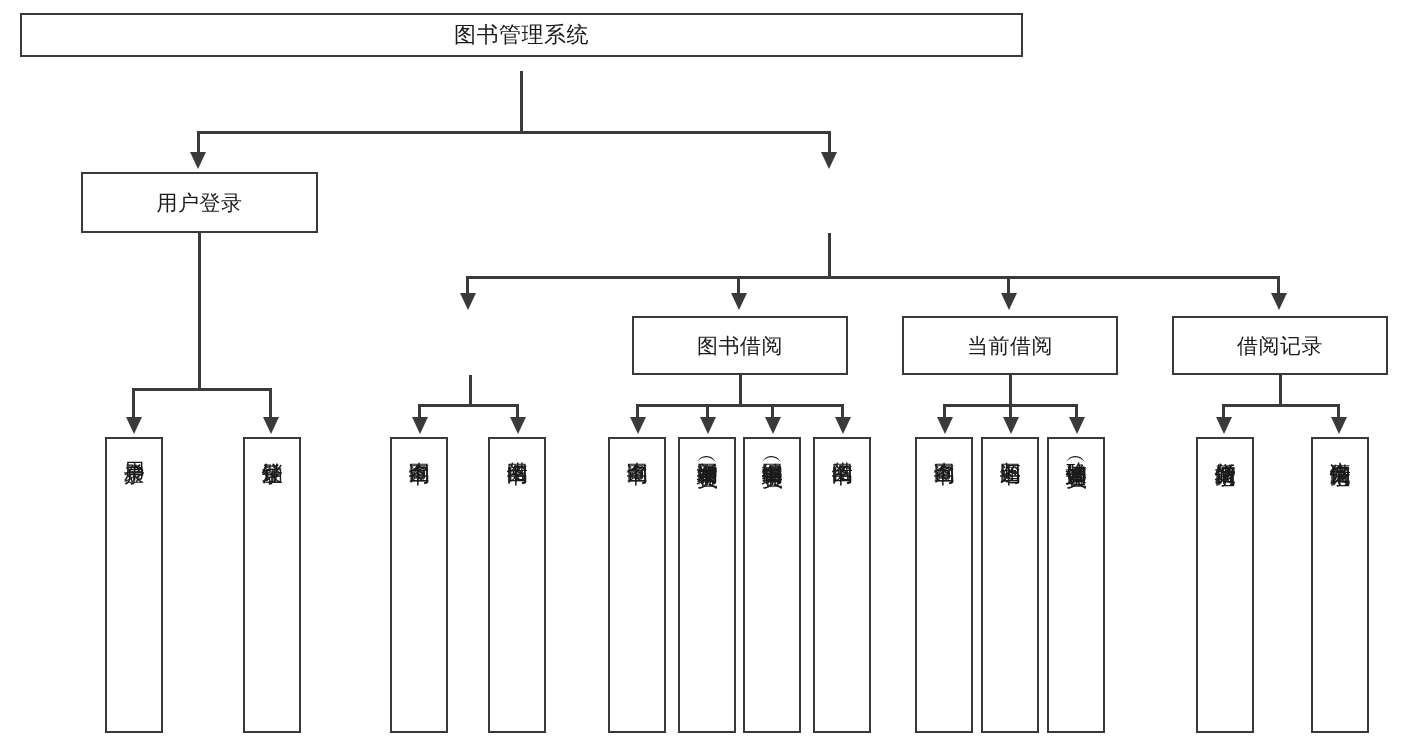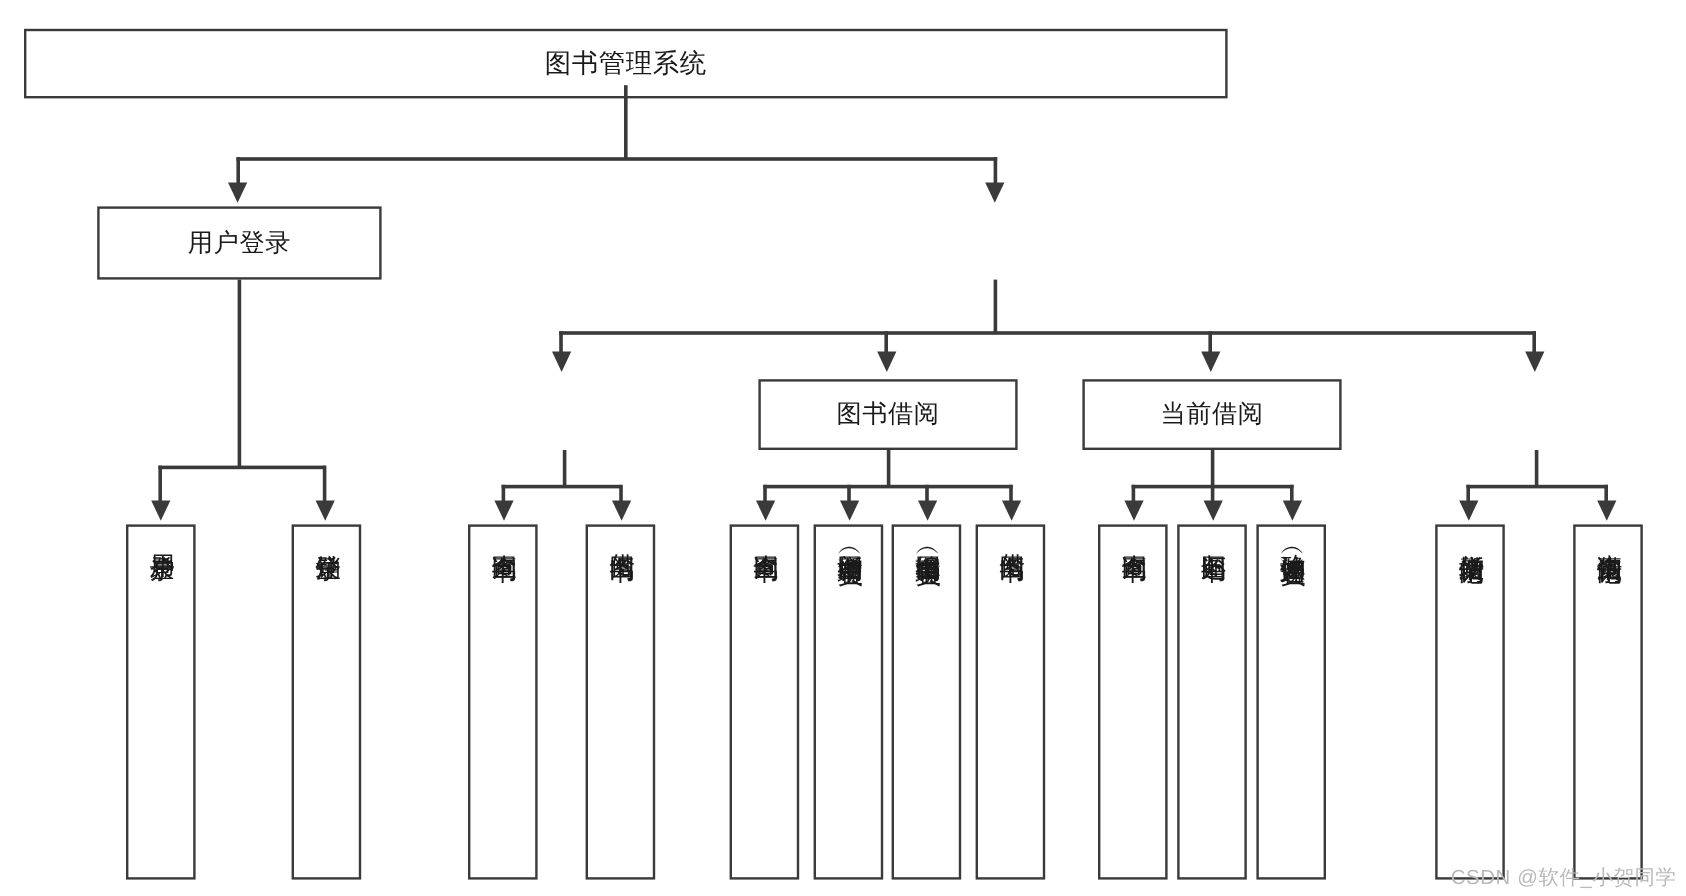--- a/index.html
+++ b/index.html
@@ -83,21 +83,21 @@
     letter-spacing: 0.5px;
     white-space: nowrap;
     user-select: none;
   }
 </style>
 </head>
 <body>
 
 <div id="canvas">
 
-  <div class="node h root" style="left:20px; top:24px; width:1003px; height:58px;">
+  <div class="node h root" style="left:20px; top:13px; width:1003px; height:44px;">
     <span class="label">图书管理系统</span>
   </div>
 
   <div class="vline" style="left:520px; top:71px; height:62px;"></div>
 
   <div class="hline" style="left:197px; top:131px; width:634px;"></div>
 
   <div class="vline" style="left:197px; top:131px; height:24px;"></div>
   <div class="arrow" style="left:190px; top:152px;"></div>
   <div class="vline" style="left:828px; top:131px; height:24px;"></div>
@@ -128,20 +128,23 @@
   <div class="arrow" style="left:1001px; top:293px;"></div>
 
   <div class="vline" style="left:1277px; top:276px; height:18px;"></div>
   <div class="arrow" style="left:1271px; top:293px;"></div>
 
   <div class="node h" style="left:902px; top:316px; width:216px; height:59px;">
     <span class="label">当前借阅</span>
   </div>
   <div class="node h" style="left:632px; top:316px; width:216px; height:59px;">
     <span class="label">图书借阅</span>
+  </div>
+  <div class="node h" style="left:1172px; top:316px; width:216px; height:59px;">
+    <span class="label">借阅记录</span>
   </div>
 
   <div class="vline" style="left:469px; top:375px; height:31px;"></div>
   <div class="hline" style="left:418px; top:404px; width:100px;"></div>
   <div class="vline" style="left:418px; top:404px; height:14px;"></div>
   <div class="arrow" style="left:412px; top:417px;"></div>
   <div class="vline" style="left:516px; top:404px; height:14px;"></div>
   <div class="arrow" style="left:510px; top:417px;"></div>
 
   <div class="vline" style="left:739px; top:375px; height:31px;"></div>
@@ -208,15 +211,14 @@
     <span class="label">确认归还（管理员）</span>
   </div>
 
   <div class="node v" style="left:1196px; top:437px; width:58px; height:296px;">
     <span class="label">新增借阅记录</span>
   </div>
   <div class="node v" style="left:1311px; top:437px; width:58px; height:296px;">
     <span class="label">查询借阅记录</span>
   </div>
 
-  <div id="watermark">CSDN @软件_小贺同学</div>
 
 </div>
 
 </body></html>

